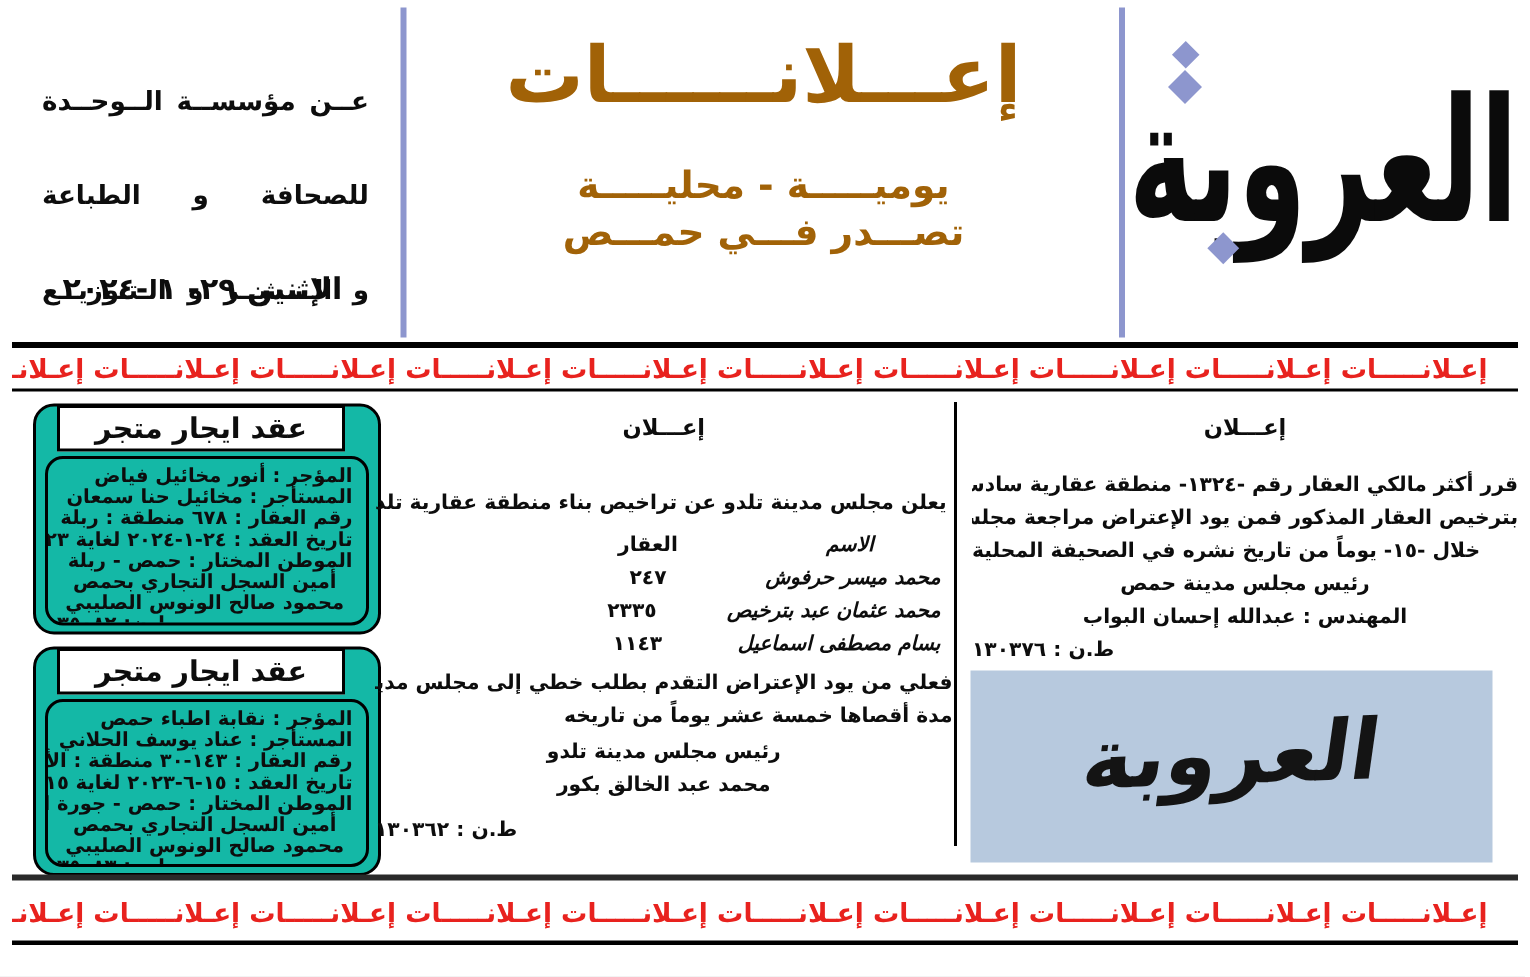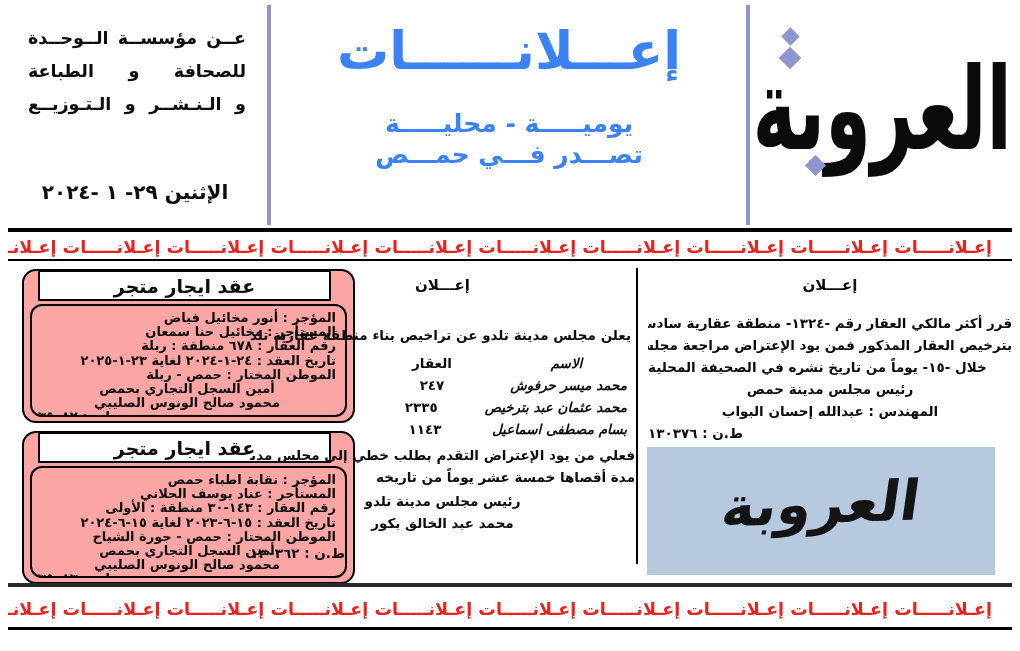--- a/index.html
+++ b/index.html
@@ -12,29 +12,29 @@
   
   .vbar { position:absolute; top:5px; height:220px; width:4px; background:#8d96ce; }
   .vbar-1 { left:267px; }
   .vbar-2 { left:746px; }
 
   .pub-info {
     position:absolute; left:28px; top:22px; width:218px;
     font-size:17.5px; font-weight:bold; line-height:33px;
     text-align:center;
   }
-  .pub-info .jline { text-align:justify; text-align-last:justify; }
+  .pub-info .jline { text-align:justify; text-align-last:justify;margin-top:30px; }
   .issue-date {
     position:absolute; left:10px; top:180px; width:250px;
     font-size:20px; font-weight:bold; text-align:center;
   }
 
   .center-head {
     position:absolute; left:278px; top:20px; width:462px;
-    text-align:center; color:#3b82f6;
+    text-align:center; color:#a16207;
   }
   .center-title { font-size:52px; font-weight:bold; line-height:62px; }
   .center-sub { font-size:25px; font-weight:bold; line-height:31px; }
   .center-sub.first { margin-top:26px; }
 
   .masthead {
     position:absolute; left:756px; top:8px; width:258px; height:214px; overflow:visible;
   }
   .masthead-text {
     position:absolute; right:2px; top:48px; width:100%;
@@ -61,22 +61,22 @@
   .banner-bottom {
     top:583px; height:47px; line-height:44px;
     border-top:4px solid #2a2a2a; border-bottom:3px solid #000;
   }
 
   
   .col-divider { position:absolute; left:636px; top:268px; width:2px; height:296px; background:#000; }
 
   
   .lease-box {
-    position:absolute; left:22px; width:333px;
-    border:2.5px solid #000; border-radius:14px; background:#fca5a5;
+    position:absolute; left:22px; width:232px;
+    border:2.5px solid #000; border-radius:14px; background:#14b8a6;
   }
   .lease-box.b1 { top:269px; height:154px; }
   .lease-box.b2 { top:431px; height:153px; }
   .lease-title {
     position:absolute; top:-1px; left:14px; right:22px; height:31px;
     border:2px solid #000; background:#fff;
     font-size:19px; font-weight:bold; text-align:center; line-height:28px;
   }
   .lease-body {
     position:absolute; top:33px; left:6px; right:6px; bottom:4px;

